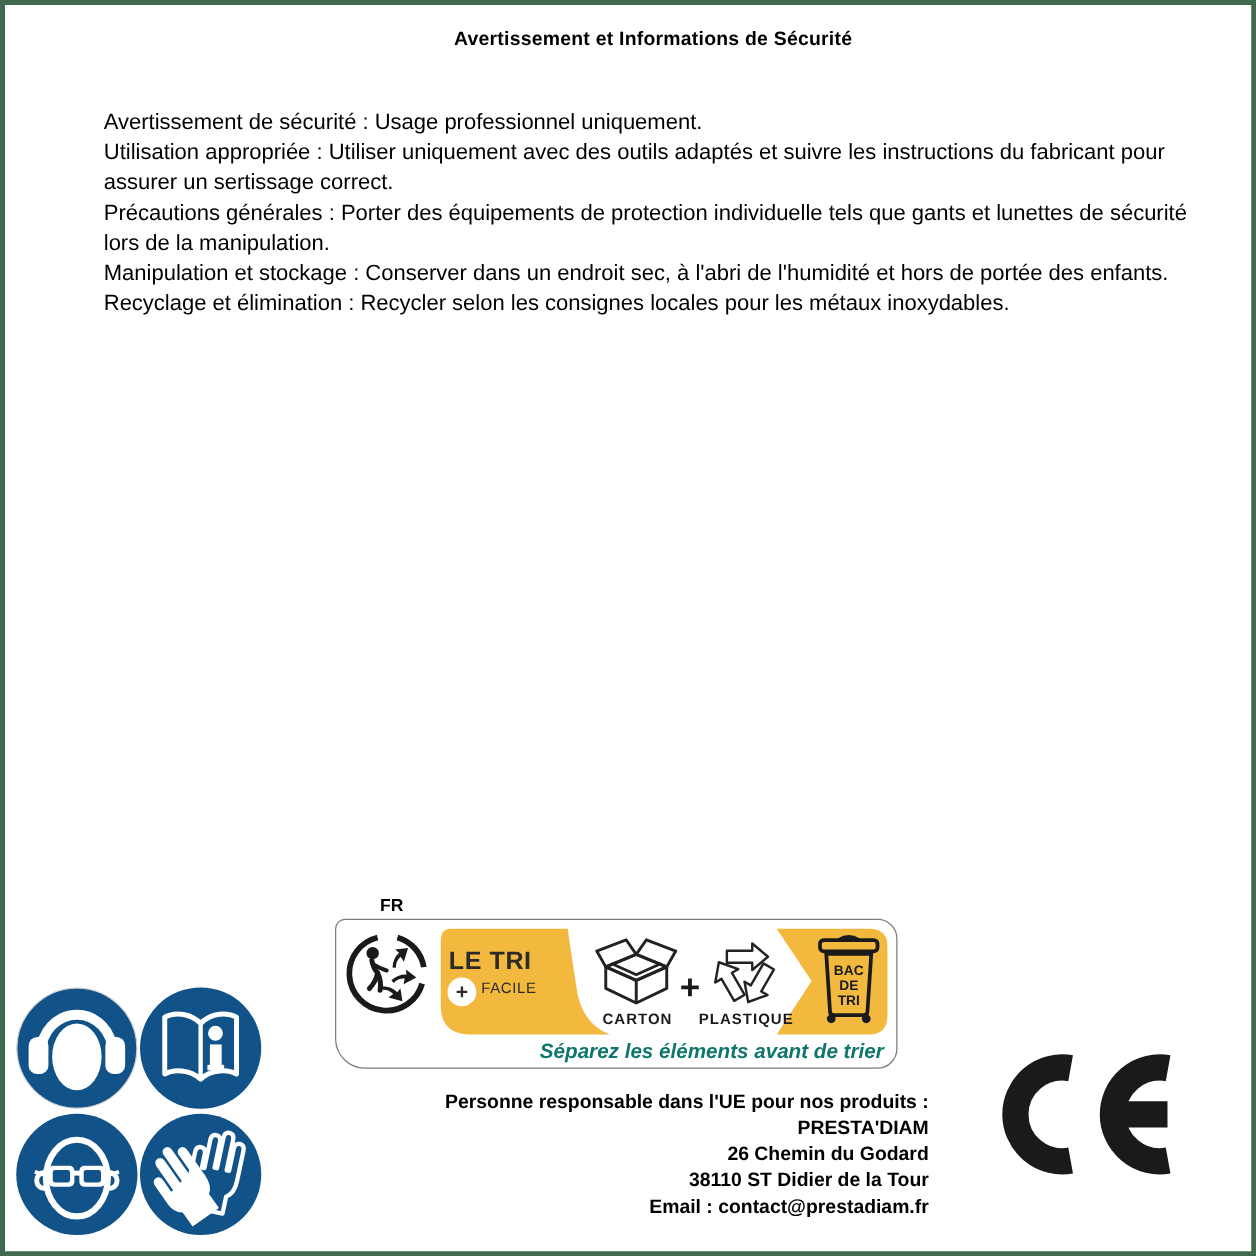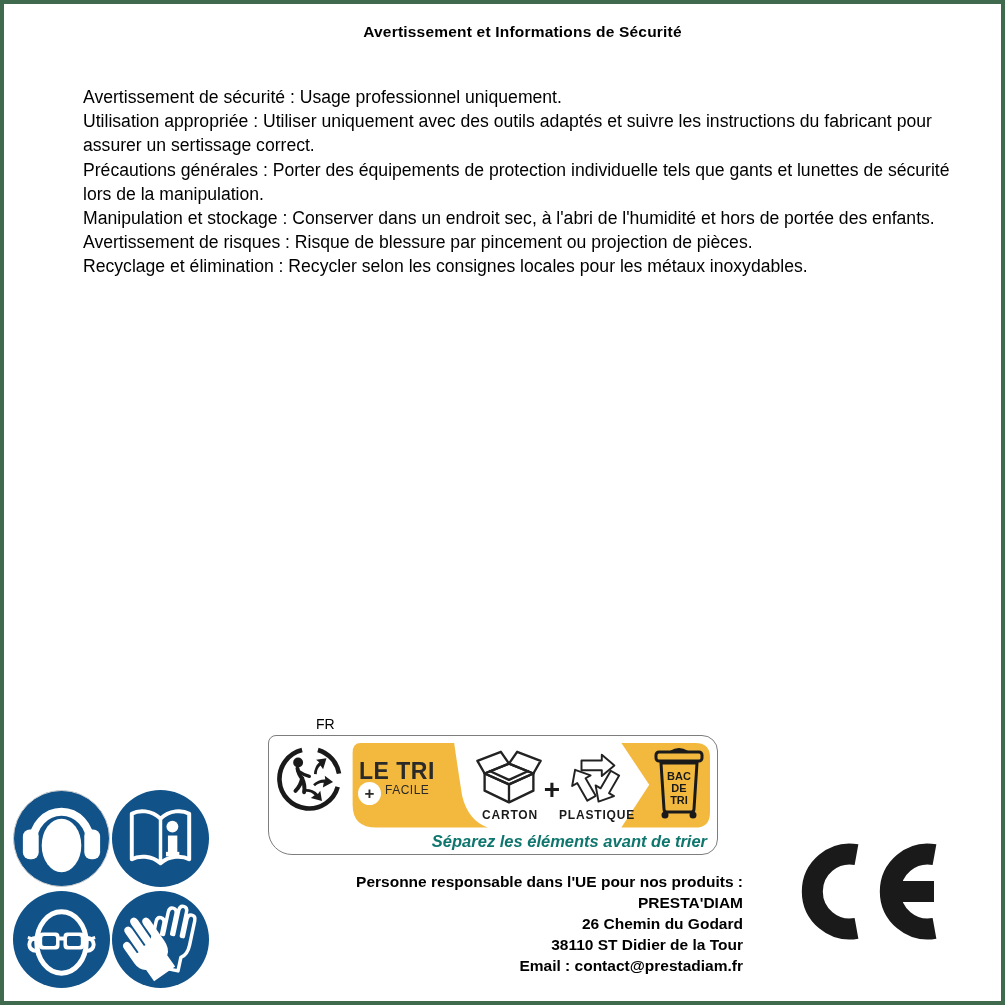--- a/index.html
+++ b/index.html
@@ -16,27 +16,27 @@
   .bodytext p { margin:0; }
 
   
   .picto { position:absolute; width:99px; height:99px; }
   #pic-ear  { left:12px;  top:789px; }
   #pic-book { left:111px; top:789px; }
   #pic-eye  { left:12px;  top:890px; }
   #pic-glove{ left:111px; top:890px; }
 
   
-  .fr-code { position:absolute; left:268px; top:716px; font-size:14px; font-weight:normal;padding-left:48px; }
+  .fr-code { position:absolute; left:256px; top:716px; font-size:14px; font-weight:bold;padding-left:48px; }
   .label-box { position:absolute; left:268px; top:735px; width:450px; height:120px;
                background:#fff; border:1.5px solid #7d7d7d;
                border-radius:8px 16px 16px 24px; }
   .label-box svg.bg { position:absolute; inset:0; }
   .label-item { position:absolute; }
-  .letri  { left:90px; top:22px; font-size:23px; font-weight:800; color:#2B2A29; letter-spacing:0.5px; }
+  .letri  { left:90px; top:22px; font-size:20px; font-weight:800; color:#2B2A29; letter-spacing:0.5px; }
   .plusc  { left:89px; top:46px; width:23px; height:23px; background:#fff; border-radius:50%;
             text-align:center; line-height:23px; font-size:17px; font-weight:800; color:#2B2A29; }
   .facile { left:116px; top:47px; font-size:12px; font-weight:400; color:#2B2A29; letter-spacing:0.5px; }
   .mat-label { font-size:12px; font-weight:bold; letter-spacing:0.8px; color:#1a1a1a; text-align:center; }
   .carton-label { left:196px; top:72px; width:90px; }
   .plast-label  { left:286px; top:72px; width:84px; }
   .mat-plus { left:270px; top:38px; width:26px; text-align:center; font-size:28px; font-weight:800; color:#1a1a1a; }
   .instruction { position:absolute; right:10px; bottom:3px; font-style:italic;
                  font-weight:700; font-size:16.5px; color:#0f766e; }
 
@@ -52,21 +52,20 @@
 <div id="root">
   <div class="frame"></div>
 
   <div class="title">Avertissement et Informations de Sécurité</div>
 
   <div class="bodytext">
     <p>Avertissement de sécurité : Usage professionnel uniquement.</p>
     <p>Utilisation appropriée : Utiliser uniquement avec des outils adaptés et suivre les instructions du fabricant pour assurer un sertissage correct.</p>
     <p>Précautions générales : Porter des équipements de protection individuelle tels que gants et lunettes de sécurité lors de la manipulation.</p>
     <p>Manipulation et stockage : Conserver dans un endroit sec, à l'abri de l'humidité et hors de portée des enfants.</p>
-    <p>Avertissement de risques : Risque de blessure par pincement ou projection de pièces.</p>
     <p>Recyclage et élimination : Recycler selon les consignes locales pour les métaux inoxydables.</p>
   </div>
 
   <svg id="pic-ear" class="picto" viewBox="0 0 100 100">
     <circle cx="50" cy="50" r="48.5" fill="#115289" stroke="#cfcfcf" stroke-width="1"></circle>
     <ellipse cx="50" cy="57" rx="20" ry="27" fill="#fff"></ellipse>
     <path d="M21,54 A29,31 0 0 1 79,54" stroke="#fff" stroke-width="8" fill="none"></path>
     <rect x="11" y="41" width="16" height="30" rx="7" fill="#fff"></rect>
     <rect x="73" y="41" width="16" height="30" rx="7" fill="#fff"></rect>
   </svg>

